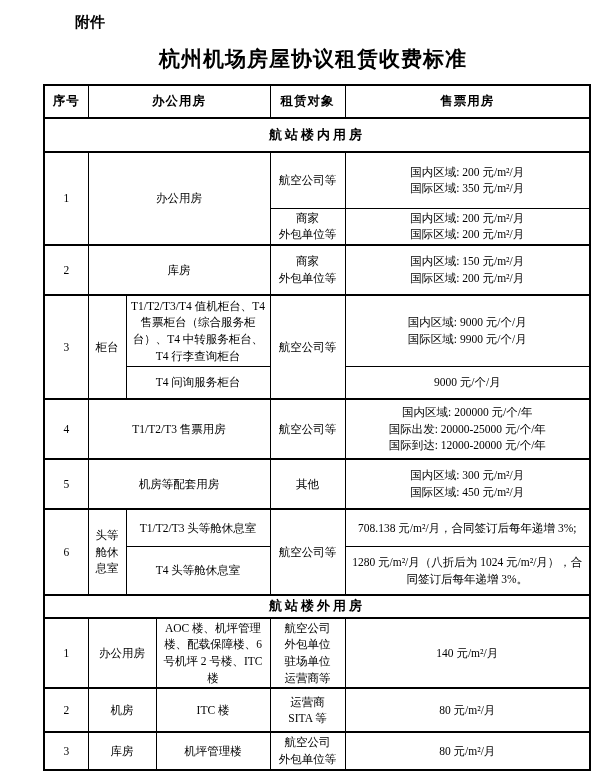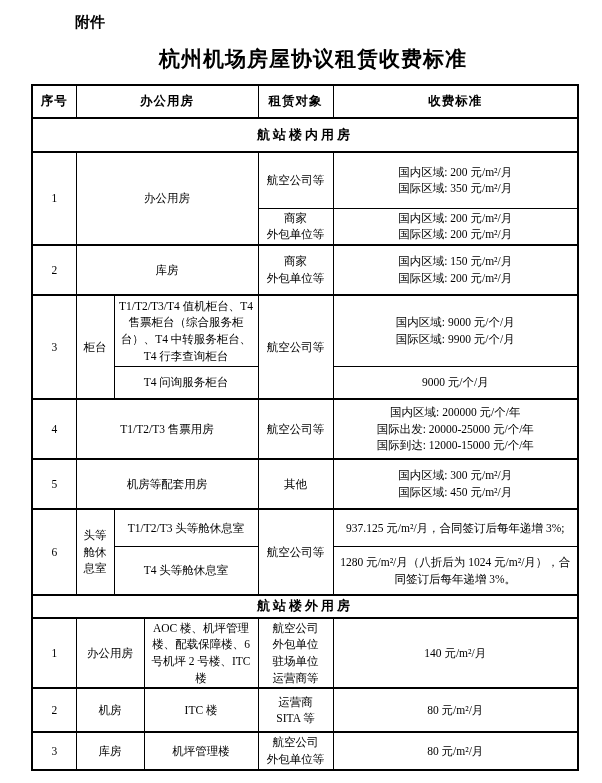--- a/index.html
+++ b/index.html
@@ -18,21 +18,21 @@
   .doc-title {
     text-align:center;
     font-size:21px; font-weight:bold;
     letter-spacing:1px;
     margin:13px 0 11px 0;
     padding-left:24px;
   }
   table.fee-table {
     border-collapse:collapse;
     table-layout:fixed;
-    margin-left:31px;
+    margin-left:43px;
     width:546px;
     border:2px solid #000;
   }
   .fee-table td, .fee-table th {
     border:1px solid #000;
     text-align:center;
     vertical-align:middle;
     font-size:11.5px;
     line-height:1.45;
     padding:1px 3px;
@@ -61,21 +61,21 @@
     <col style="width:114px">
       <col style="width:75px">
       <col style="width:245px">
   </colgroup>
 
   <tbody>
       <tr class="h33">
     <th>序号</th>
     <th colspan="3">办公用房</th>
     <th>租赁对象</th>
-    <th>收费标准</th>
+    <th>售票用房</th>
   </tr>
 
   <tr class="thick h34">
     <td class="section" colspan="6">航站楼内用房</td>
   </tr>
 
   <tr class="thick h56">
     <td rowspan="2">1</td>
     <td colspan="3" rowspan="2">办公用房</td>
     <td>航空公司等</td>
@@ -110,37 +110,37 @@
     <td colspan="2">T4 问询服务柜台</td>
     <td>9000 元/个/月</td>
   </tr>
 
   <tr class="thick h60">
     <td>4</td>
     <td colspan="3">T1/T2/T3 售票用房</td>
     <td>航空公司等</td>
     <td>国内区域: 200000 元/个/年
 国际出发: 20000-25000 元/个/年
-国际到达: 12000-15000 元/个/年</td>
+国际到达: 12000-20000 元/个/年</td>
   </tr>
 
   <tr class="thick h50">
     <td>5</td>
     <td colspan="3">机房等配套用房</td>
     <td>其他</td>
     <td>国内区域: 300 元/m²/月
 国际区域: 450 元/m²/月</td>
   </tr>
 
   <tr class="thick h38">
     <td rowspan="2">6</td>
     <td rowspan="2">头等舱休息室</td>
     <td colspan="2">T1/T2/T3 头等舱休息室</td>
     <td rowspan="2">航空公司等</td>
-    <td>937.125 元/m²/月，合同签订后每年递增 3%;</td>
+    <td>708.138 元/m²/月，合同签订后每年递增 3%;</td>
   </tr>
   <tr class="h48">
     <td colspan="2">T4 头等舱休息室</td>
     <td>1280 元/m²/月（八折后为 1024 元/m²/月），合同签订后每年递增 3%。</td>
   </tr>
 
   <tr class="thick h28">
     <td class="section" colspan="6">航站楼外用房</td>
   </tr>
 

